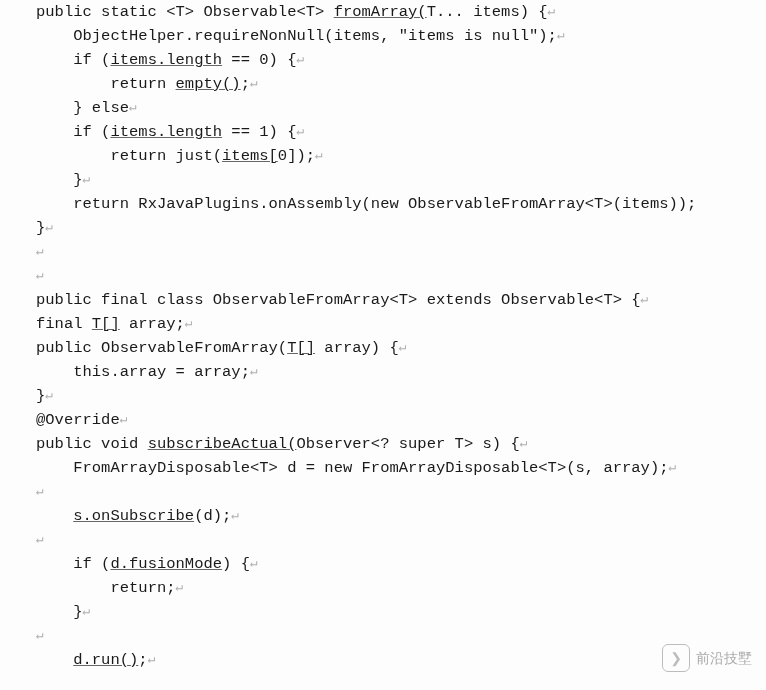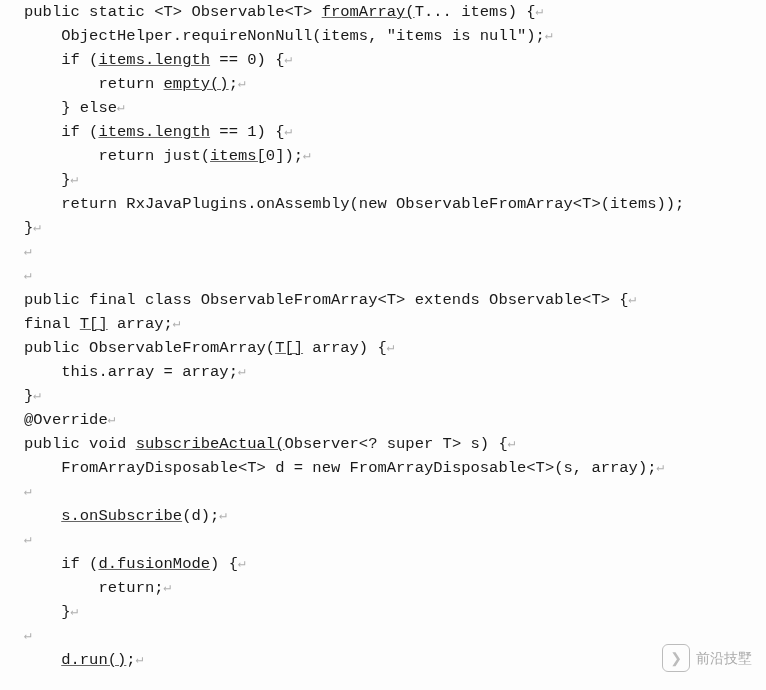--- a/index.html
+++ b/index.html
@@ -12,20 +12,21 @@
     color: #1a1a1a;
     width: 766px;
     height: 690px;
     overflow: hidden;
     box-sizing: border-box;
     position: relative;
   }
   .code {
     padding: 0 24px;
     white-space: pre;
+    margin-left: 12px;
   }
   .u {
     text-decoration: underline;
     text-decoration-color: #666;
   }
   .nl {
     color: #b0b0b0;
     font-size: 13px;
     vertical-align: 1px;
   }

